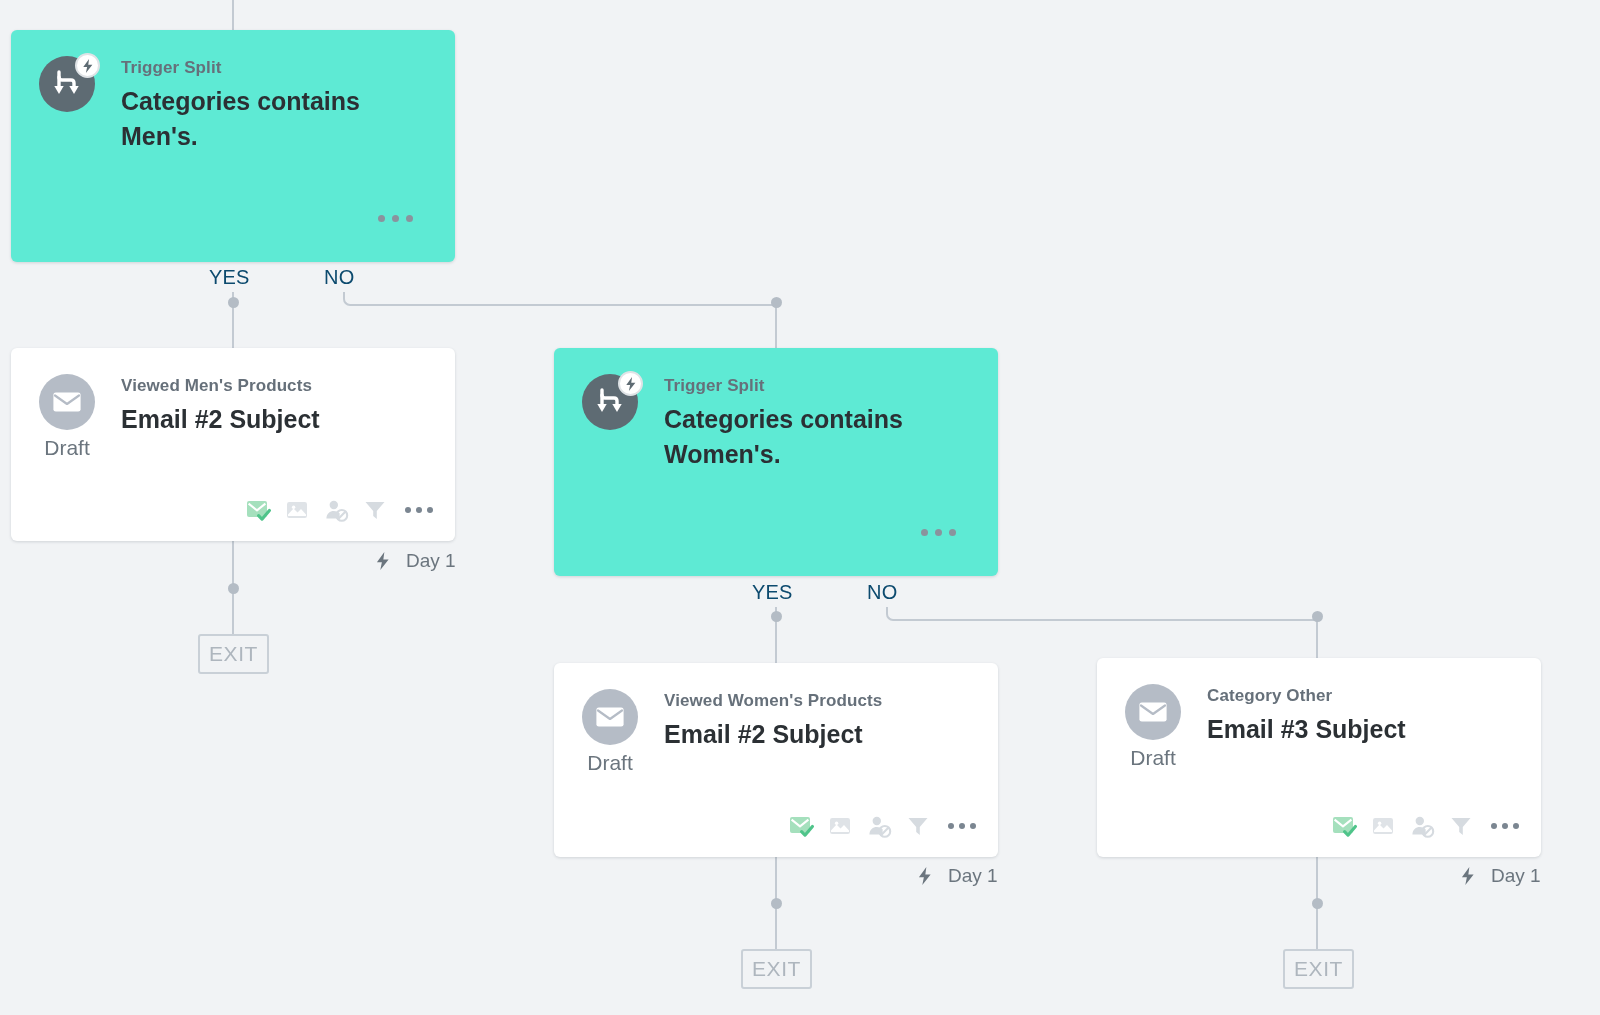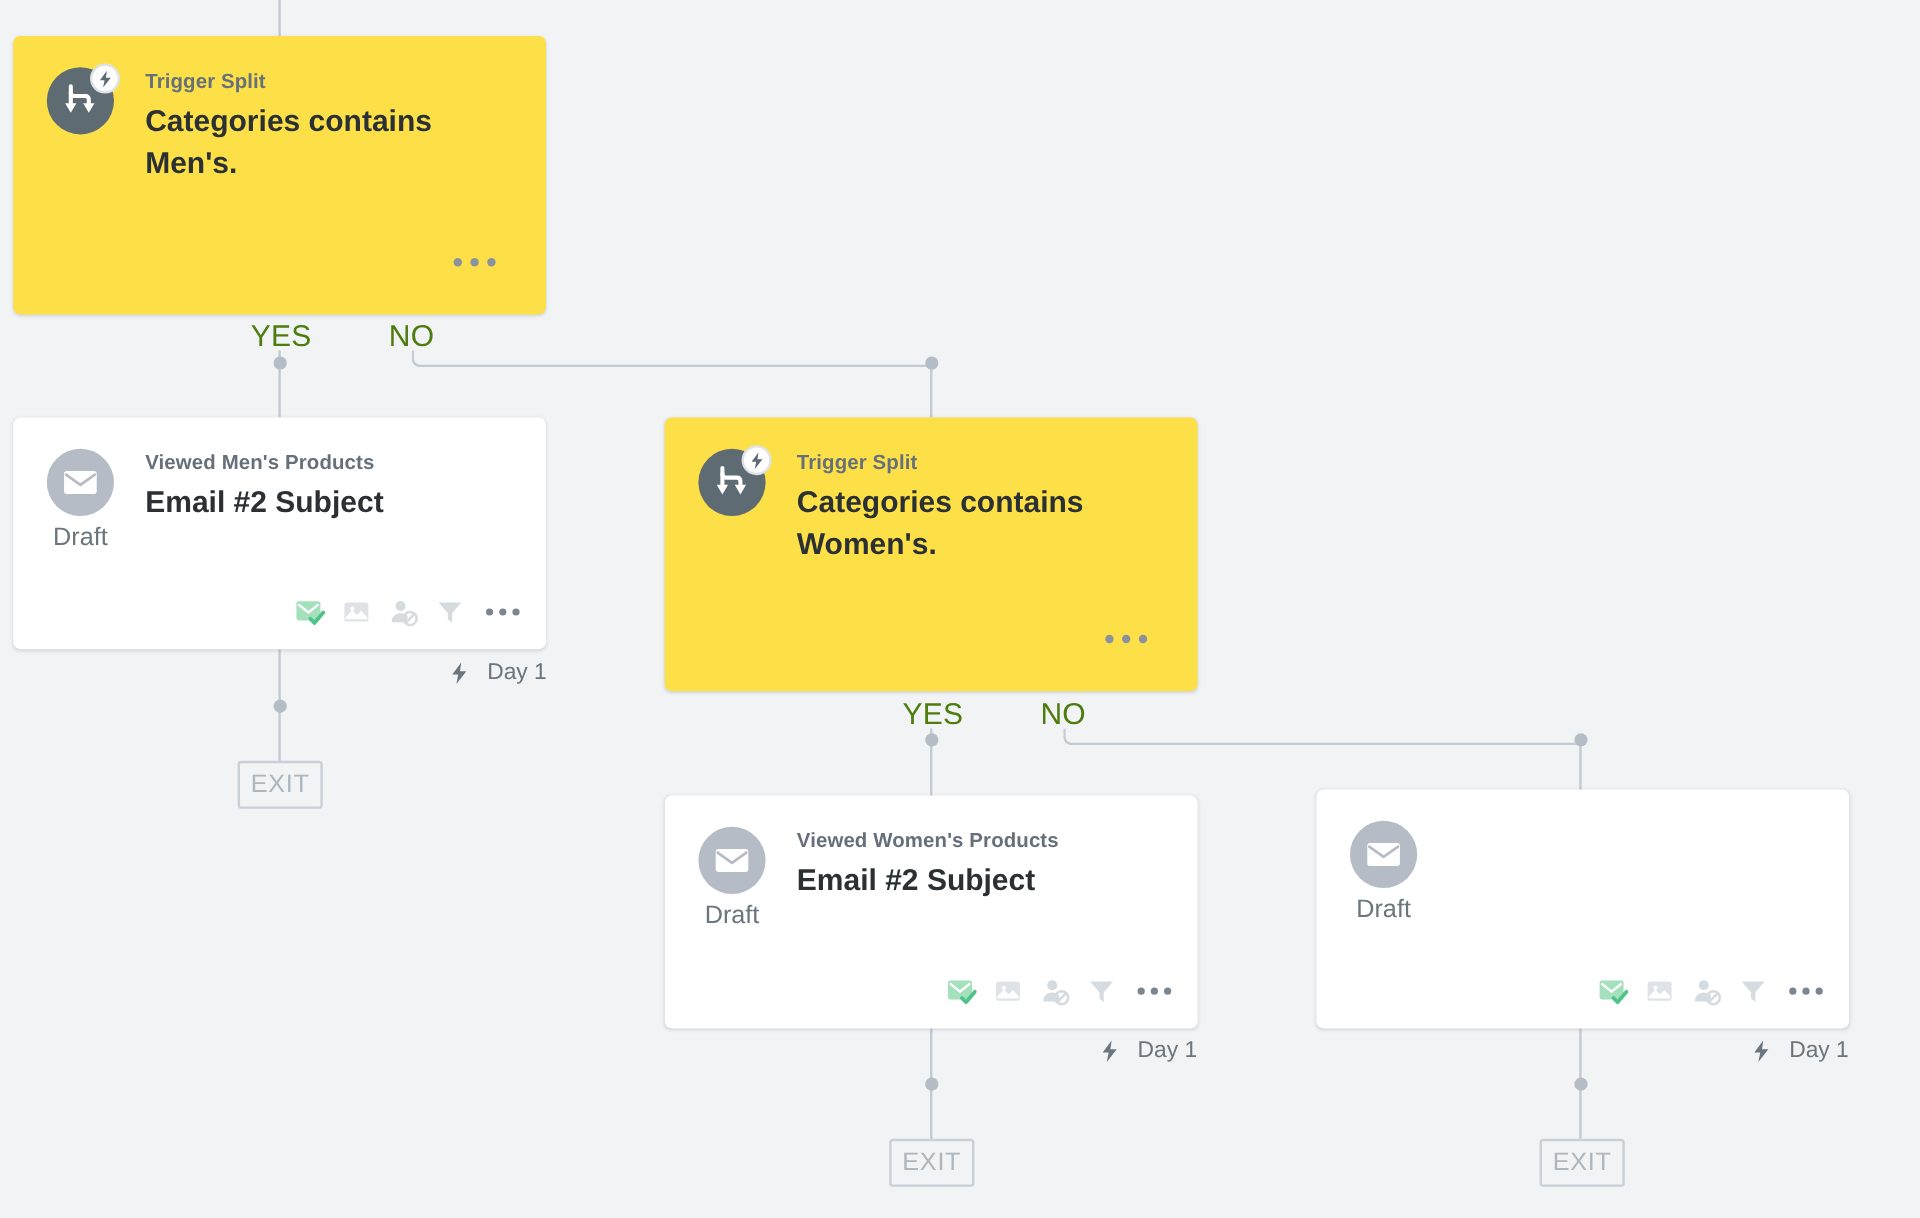--- a/index.html
+++ b/index.html
@@ -33,34 +33,34 @@
     position: absolute;
     width: 11px;
     height: 11px;
     border-radius: 50%;
     background: #b4bcc5;
   }
 
   
   .branch-label {
     position: absolute;
-    font-size: 25px;
-    color: #4d7c0f;
+    font-size: 20px;
+    color: #0c4a6e;
     letter-spacing: 0.2px;
     white-space: nowrap;
   }
 
   
   .card {
     position: absolute;
     border-radius: 6px;
     box-sizing: border-box;
   }
   .card.split {
-    background: #fde047;
+    background: #5eead4;
     box-shadow: 0 1px 3px rgba(60,72,85,0.18);
   }
   .card.email {
     background: #ffffff;
     box-shadow: 0 1px 3px rgba(60,72,85,0.18);
   }
 
   .card-body {
     position: relative;
     height: 100%;
@@ -427,20 +427,24 @@
     <div class="card-body">
       <div class="icon-col">
         <div class="avatar email-avatar">
           <svg width="30" height="22" viewBox="0 0 30 22" aria-hidden="true">
             <rect x="1.4" y="1.4" width="27.2" height="19.2" rx="2.4" fill="#ffffff"></rect>
             <path d="M3 4.5 L15 13 L27 4.5" stroke="#b5bcc6" stroke-width="2.2" fill="none" stroke-linecap="round" stroke-linejoin="round"></path>
           </svg>
         </div>
         <div class="draft-label">Draft</div>
       </div>
+      <div class="text-col">
+        <div class="eyebrow">Category Other</div>
+        <div class="title">Email #3 Subject</div>
+      </div>
     </div>
     <div class="actions">
       <span class="act-icon">
         <svg width="25" height="25" viewBox="0 0 25 25" aria-hidden="true">
           <rect x="1" y="3" width="20" height="16" rx="2" fill="#a5e0bd"></rect>
           <path d="M2.6 5.6 L11 12.4 L19.4 5.6" stroke="#ffffff" stroke-width="2" fill="none" stroke-linejoin="round"></path>
           <path d="M12.6 17.6 L16 21.2 L23.4 12.4" stroke="#4fc48a" stroke-width="3.1" fill="none" stroke-linecap="round" stroke-linejoin="round"></path>
         </svg>
       </span>
       <span class="act-icon">

